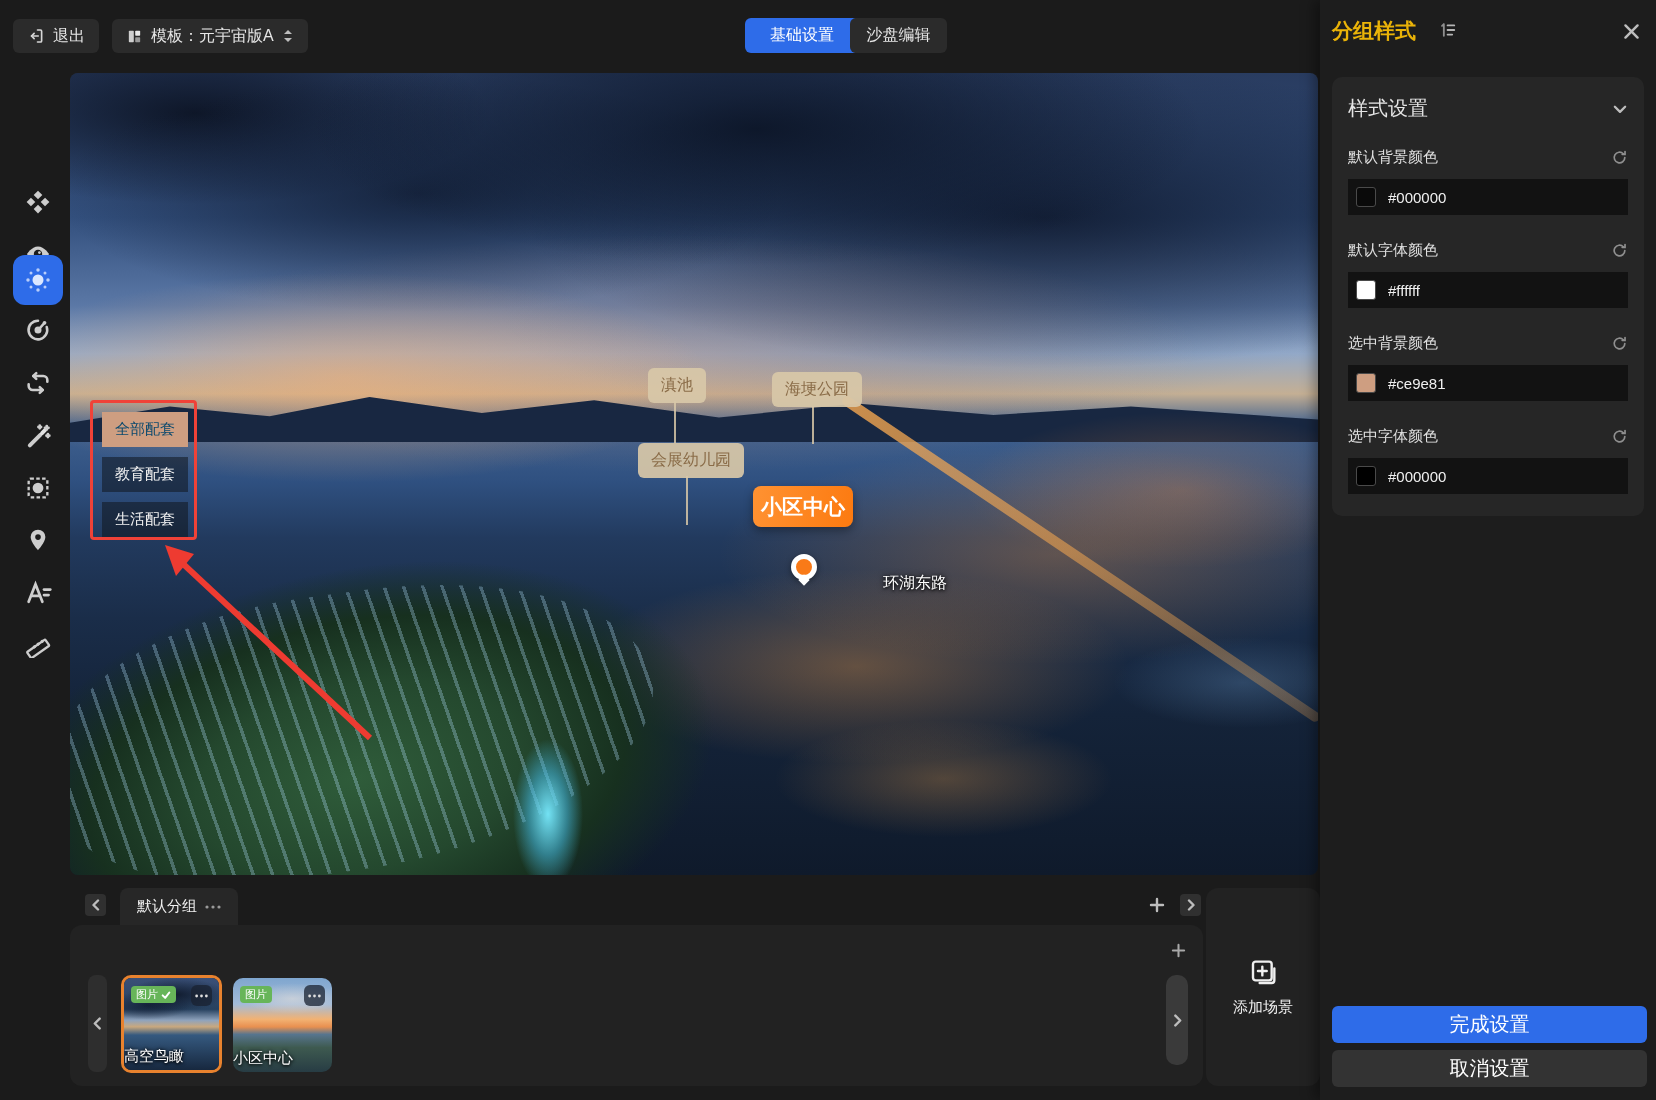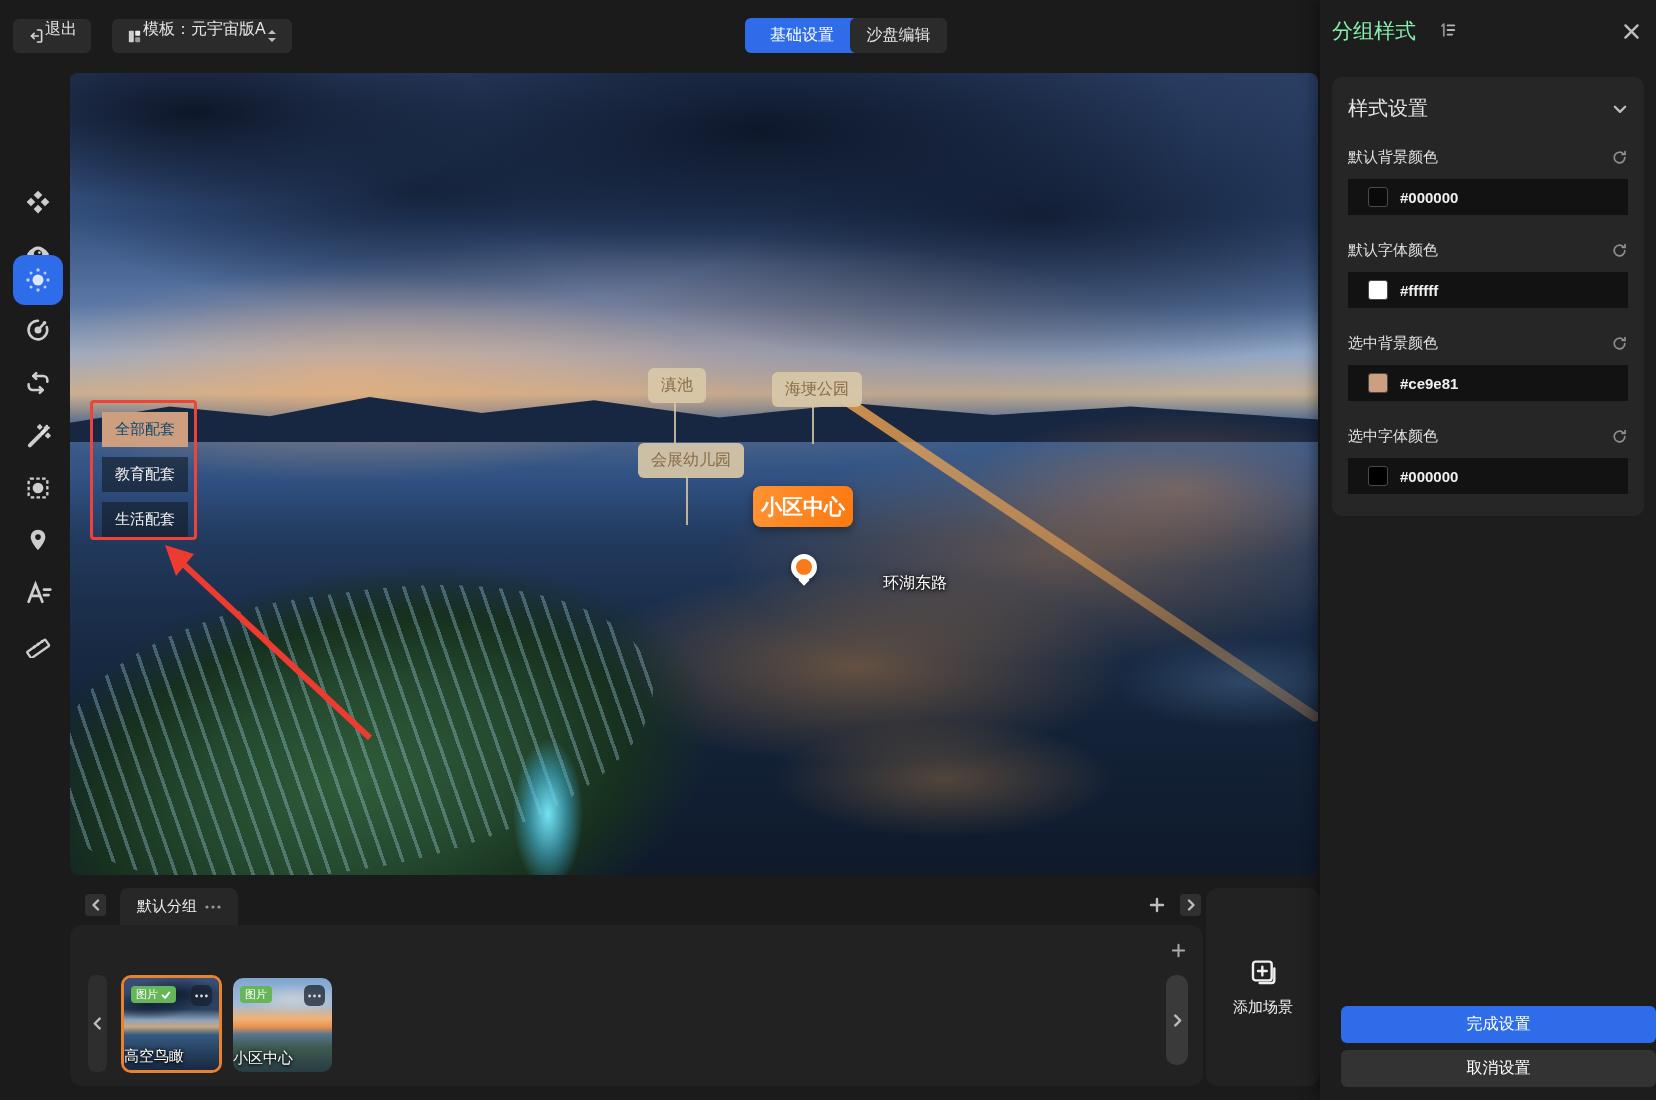--- a/index.html
+++ b/index.html
@@ -2,21 +2,21 @@
 <html><head>
 <meta charset="utf-8">
 <style>
   * { margin:0; padding:0; box-sizing:border-box; }
   html,body { width:1656px; height:1100px; background:#1b1b1b; overflow:hidden;
               font-family:"Liberation Sans","DejaVu Sans",sans-serif; color:#e8e8e8; }
   .abs { position:absolute; }
   #app { position:relative; width:1656px; height:1100px; background:#1b1b1b; }
 
   
-  .tb-btn { display:flex; gap:0; background:#2b2b2b; border-radius:6px;
+  .tb-btn { display:flex; align-items:center; gap:8px; background:#2b2b2b; border-radius:6px;
             height:34px; padding:0 14px; font-size:16px; color:#e6e6e6; cursor:pointer; }
   .tb-tab { height:35px; border-radius:6px; display:flex; align-items:center; justify-content:center;
             font-size:16px; padding:0 16px; cursor:pointer; }
   .tb-tab.dim { background:#2b2b2b; color:#e6e6e6; }
   .tb-tab.blue { color:#fff; }
 
   
   .side-item { position:absolute; left:13px; width:50px; height:50px; display:flex;
                align-items:center; justify-content:center; border-radius:12px; cursor:pointer; }
   .side-item svg { display:block; }
@@ -107,33 +107,33 @@
            background:rgba(26,34,48,.75); display:flex; align-items:center; justify-content:center; cursor:pointer; }
   .add-scene { position:absolute; left:1206px; top:888px; width:114px; height:198px; background:#222;
            border-radius:12px; display:flex; flex-direction:column; align-items:center; justify-content:center;
            gap:9px; cursor:pointer; }
   .add-scene span { font-size:15px; color:#f0f0f0; }
 
   
   #panel { left:1320px; top:0; width:336px; height:1100px; background:#1d1d1d;
            box-shadow:-6px 0 12px rgba(0,0,0,.35); }
   .panel-head { position:absolute; left:0; top:0; right:0; height:60px; }
-  .panel-title { position:absolute; left:12px; top:17px; font-size:21px; font-weight:normal; color:#86efac; }
+  .panel-title { position:absolute; left:12px; top:17px; font-size:21px; font-weight:bold; color:#eab308; }
   .card { position:absolute; left:12px; top:77px; width:312px; background:#262626; border-radius:10px;
           padding:18px 16px 22px; }
   .card-row { display:flex; align-items:center; justify-content:space-between; }
   .sec-title { font-size:20px; color:#e5e5e5; }
   .fld { margin-top:26px; }
   .fld-label { font-size:15px; color:#e0e0e0;text-align:center; }
   .fld-input { margin-top:12px; height:36px; background:#121212; border-radius:0; display:flex;
-          align-items:center; gap:12px; padding:0 20px; cursor:text;font-weight:bold; }
+          align-items:center; gap:12px; padding:0 8px; cursor:text; }
   .swatch { width:20px; height:20px; border-radius:3px; border:1px solid #4a4a4a; }
   .fld-value { font-size:15px; color:#f0f0f0; }
-  .panel-btn { position:absolute; left:21px; width:315px; height:37px; border-radius:6px; border:none;
-          font-size:16px; color:#fff; display:flex; align-items:center; justify-content:center; cursor:pointer; }
+  .panel-btn { position:absolute; left:12px; width:315px; height:37px; border-radius:6px; border:none;
+          font-size:20px; color:#fff; display:flex; align-items:center; justify-content:center; cursor:pointer; }
   .panel-btn.gray { background:#333; }
   .icon-btn { cursor:pointer; display:flex; align-items:center; justify-content:center; }
 </style>
 </head>
 <body>
 
 <div id="app">
 
   <div class="abs" style="left:0;top:0;width:1320px;height:73px;">
     <div class="tb-btn abs" style="left:13px;top:19px;">

